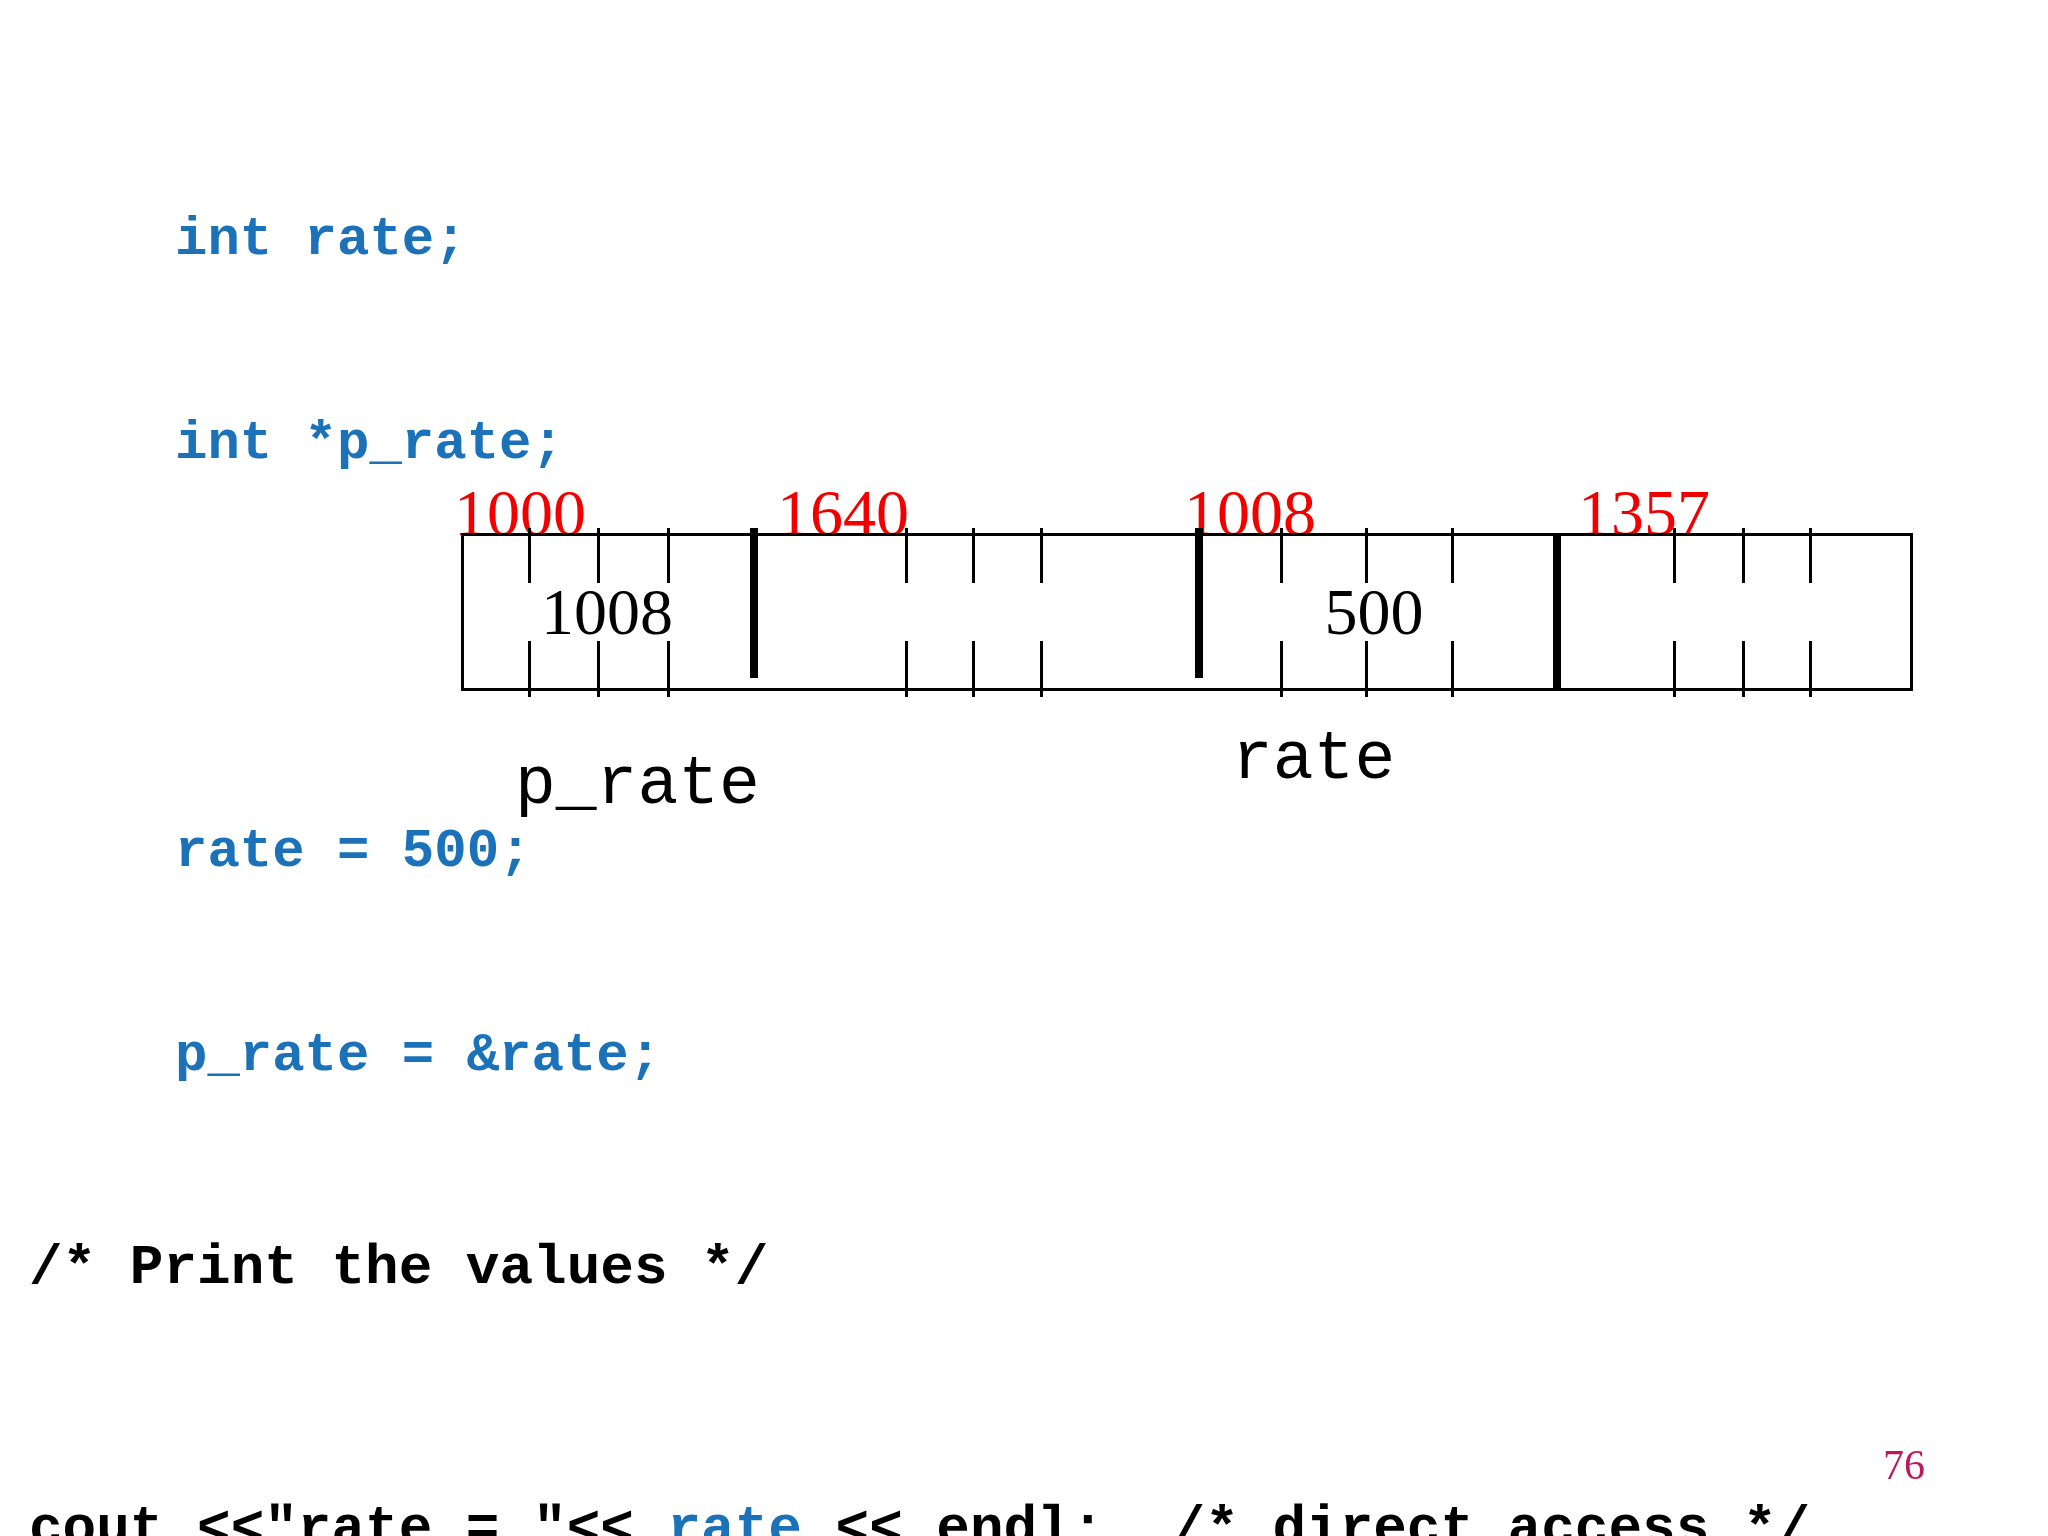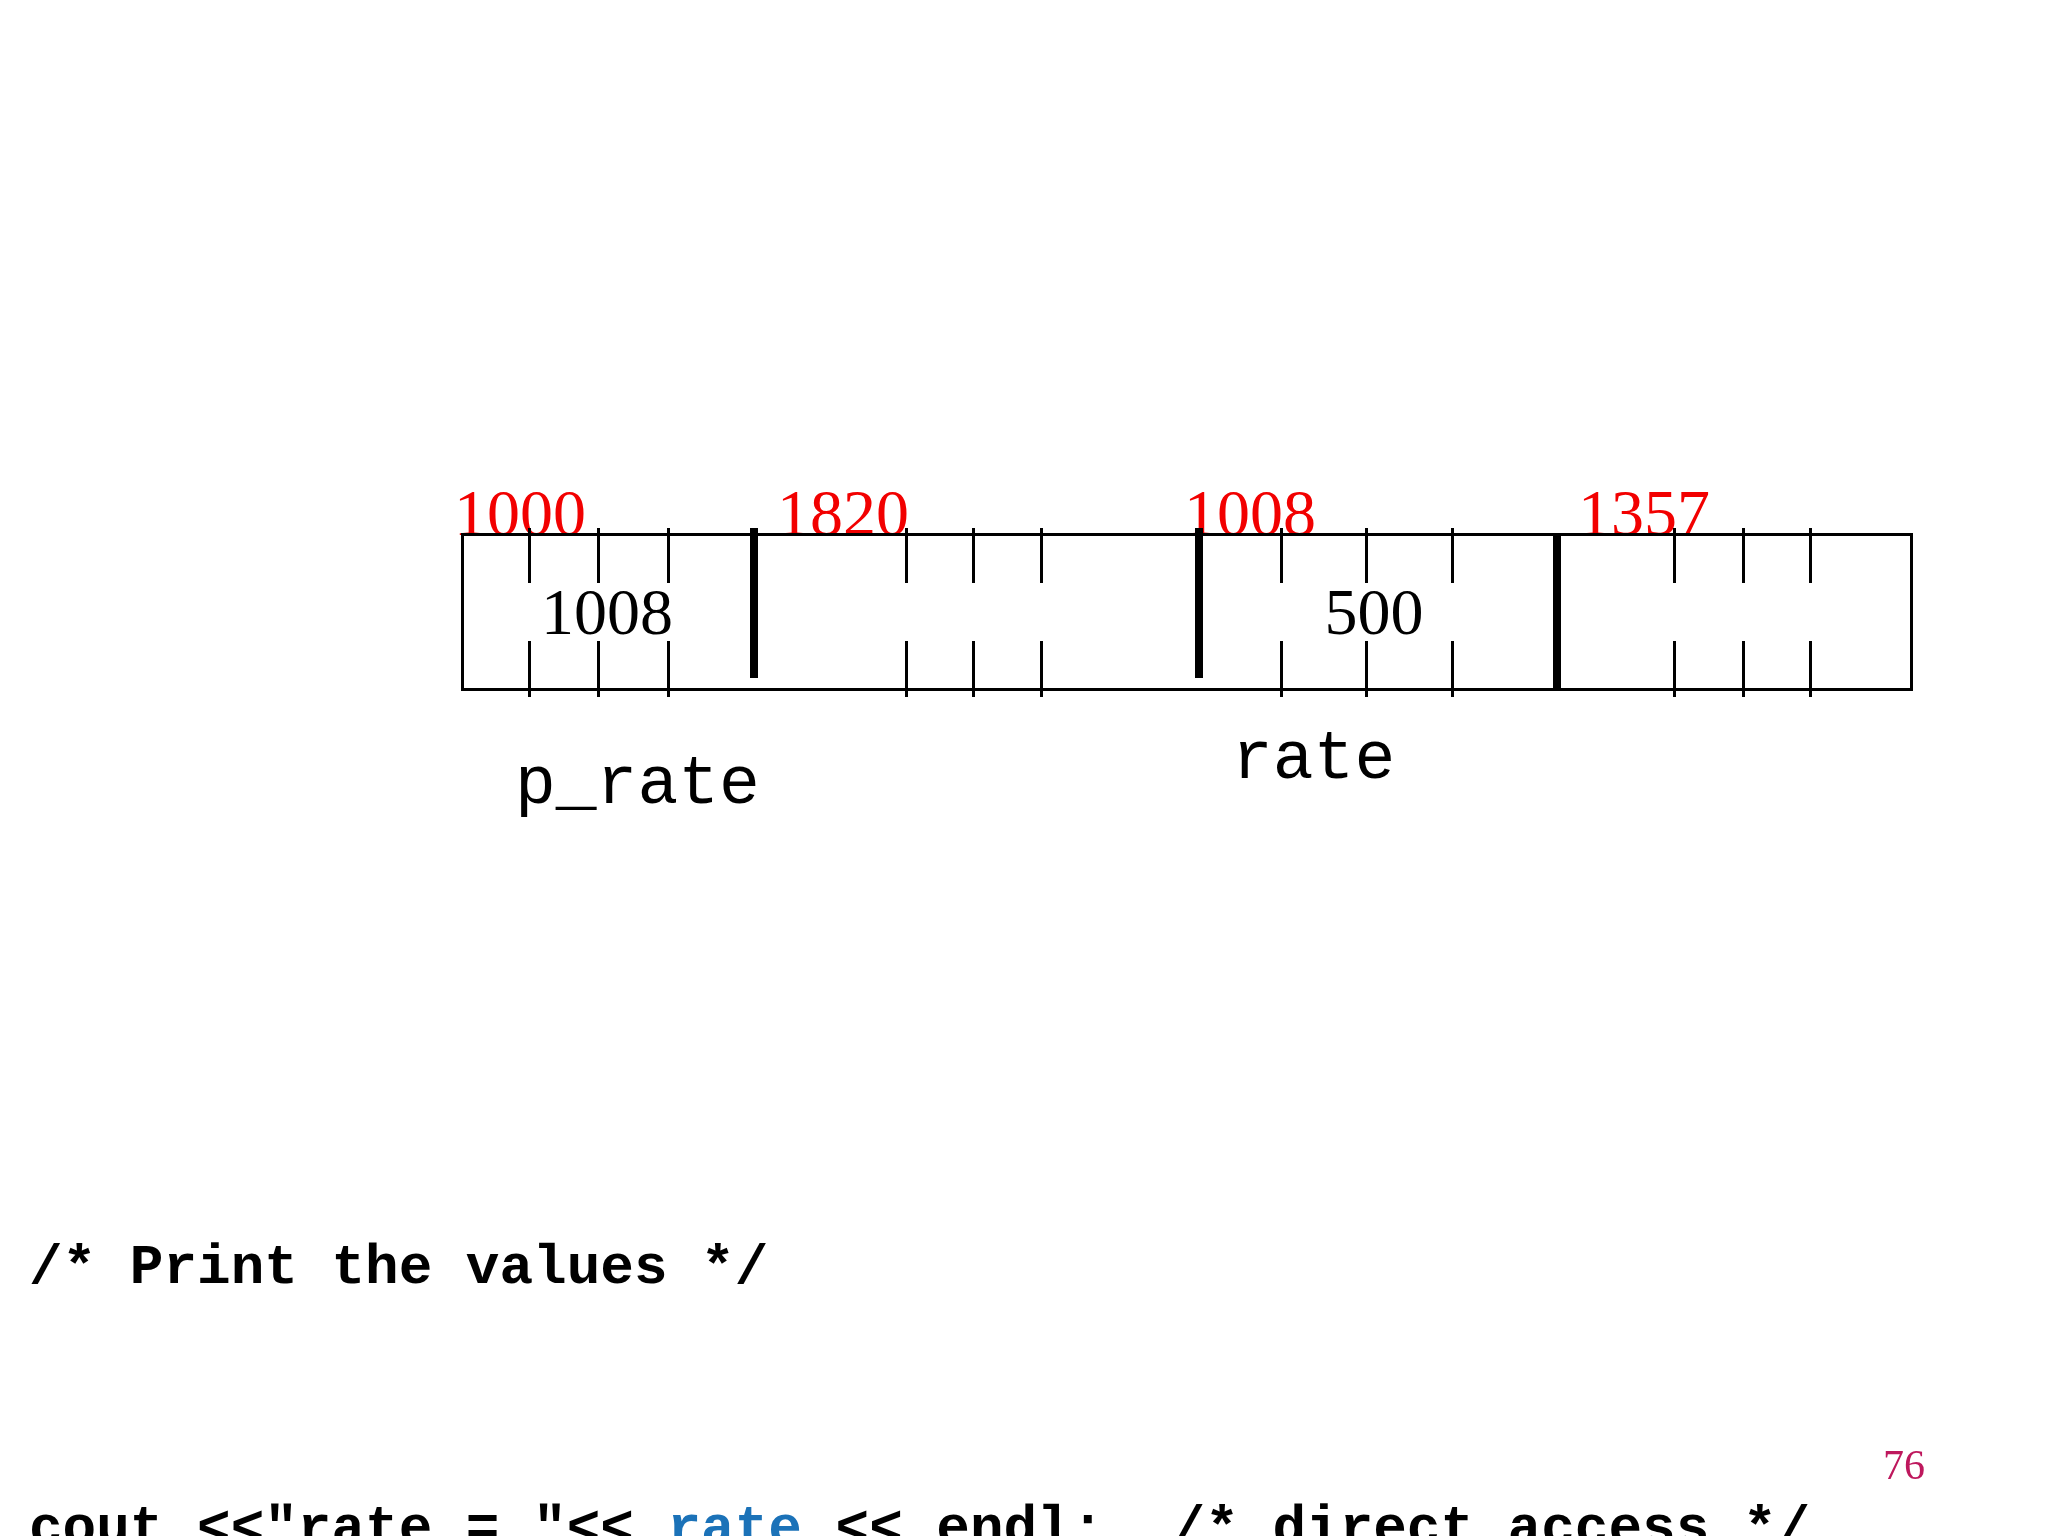--- a/index.html
+++ b/index.html
@@ -64,23 +64,30 @@
   .page-num {
     position:absolute; left:1883px; top:1444px;
     font-size:42px; line-height:1; color:#be185d;
   }
 </style>
 </head>
 <body>
 
 <div class="slide">
 
+  <div class="top-code">
+    <div class="tc-line">int rate;</div>
+    <div class="tc-line">int *p_rate;</div>
+    <div class="tc-line"></div>
+    <div class="tc-line">rate = 500;</div>
+    <div class="tc-line">p_rate = &amp;rate;</div>
+  </div>
 
   <span class="addr" style="left:520px">1000</span>
-  <span class="addr" style="left:843px">1820</span>
+  <span class="addr" style="left:843px">1640</span>
   <span class="addr" style="left:1250px">1008</span>
   <span class="addr" style="left:1644px">1357</span>
 
 
   <div class="band">
 
     <div class="sep s1" style="left:286px"></div>
     <div class="sep s2" style="left:731px"></div>
     <div class="sep s3" style="left:1089px"></div>
 

